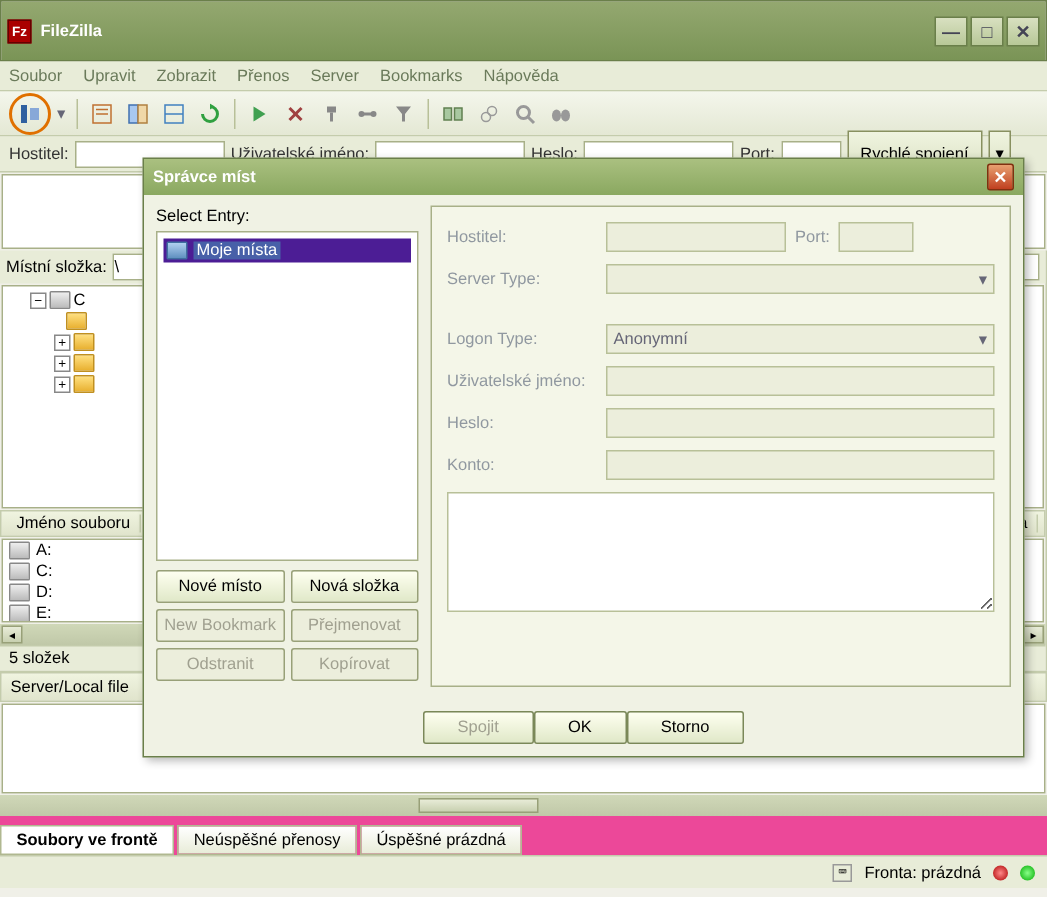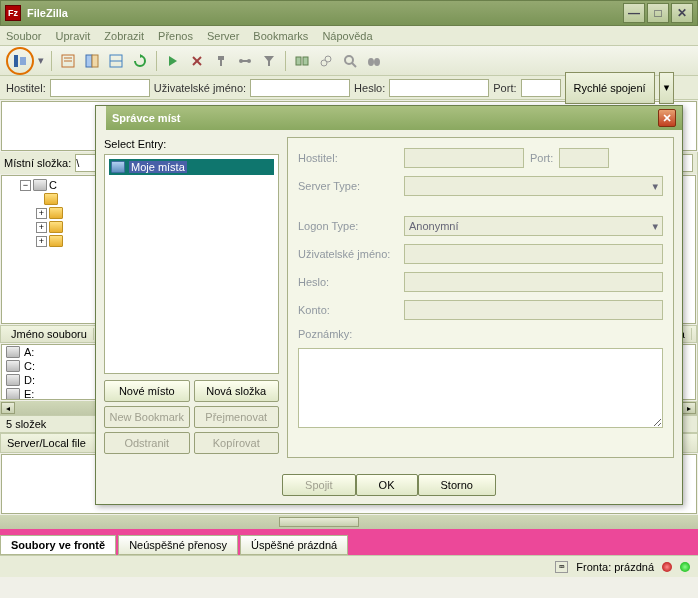--- a/index.html
+++ b/index.html
@@ -1,18 +1,18 @@
 <!DOCTYPE html>
 <html><head>
 <meta charset="utf-8">
 <style>
 * { box-sizing: border-box; margin: 0; padding: 0; font-family: Tahoma, Arial, sans-serif; font-size: 11px; }
 body { background: #f0f0e8; width: 698px; height: 598px; overflow: hidden; position: relative; }
 
-.titlebar { height: 26px; background: linear-gradient(#94a870, #7a9456); display: flex; align-items: center; padding: 0 4px; color: #fff; font-weight: bold; font-size: 13px; border: 1px solid #6a7f4a; }
+.titlebar { height: 41px; background: linear-gradient(#94a870, #7a9456); display: flex; align-items: center; padding: 0 4px; color: #fff; font-weight: bold; font-size: 13px; border: 1px solid #6a7f4a; }
 .titlebar .app-icon { width: 16px; height: 16px; background: #a00; margin-right: 6px; display: flex; align-items: center; justify-content: center; color: #fff; font-size: 9px; font-weight: bold; border: 1px solid #600; }
 .titlebar .title { flex: 1; }
 .winbtns { display: flex; gap: 2px; }
 .winbtn { width: 22px; height: 20px; background: linear-gradient(#d8e0c0, #b8c898); border: 1px solid #6a7f4a; display: flex; align-items: center; justify-content: center; color: #445; font-weight: bold; font-size: 12px; cursor: pointer; }
 
 .menubar { height: 20px; background: #e8ecd8; display: flex; align-items: center; padding: 0 6px; gap: 14px; color: #6a7a5a; border-bottom: 1px solid #c4ccac; }
 .menuitem { cursor: pointer; }
 
 .toolbar { height: 30px; background: linear-gradient(#f4f6ec, #e4e8d4); display: flex; align-items: center; padding: 0 6px; gap: 2px; border-bottom: 1px solid #c4ccac; }
 .tbtn { width: 22px; height: 22px; border: 1px solid transparent; display: flex; align-items: center; justify-content: center; cursor: pointer; border-radius: 2px; }
@@ -54,28 +54,28 @@
 .qtab { padding:3px 10px; border:1px solid #b0b890; background:linear-gradient(#fff,#e8ecd8); cursor:pointer; margin-right:2px; }
 .qtab.active { font-weight:bold; background:#fff; }
 
 .statusbar { height:22px; display:flex; align-items:center; justify-content:flex-end; padding:0 8px; gap:8px; background:#e8ecd8; border-top:1px solid #c4ccac; }
 .led { width:10px; height:10px; border-radius:50%; }
 .led.red { background: radial-gradient(#f88,#a00); }
 .led.green { background: radial-gradient(#8f8,#0a0); }
 
 
 .dialog { position:absolute; left:95px; top:105px; width:588px; height:400px; background:#f0f2e4; border:1px solid #6a7f4a; box-shadow:2px 2px 6px rgba(0,0,0,0.3); display:flex; flex-direction:column; }
-.dtitle { height:24px; background:linear-gradient(#aac080,#8aa860); display:flex; align-items:center; padding:0 6px; color:#fff; font-weight:bold; font-size:12px;margin-left:10px; }
+.dtitle { height:24px; background:linear-gradient(#aac080,#8aa860); display:flex; align-items:center; padding:0 6px; color:#fff; font-weight:bold; font-size:12px; }
 .dtitle .spacer { flex:1; }
 .dclose { width:18px; height:18px; background:linear-gradient(#e8a070,#c04020); border:1px solid #803010; color:#fff; display:flex; align-items:center; justify-content:center; cursor:pointer; font-weight:bold; border-radius:2px; }
 .dbody { flex:1; display:flex; padding:8px; gap:8px; }
 .entrypane { width:175px; display:flex; flex-direction:column; }
 .entrylist { flex:1; background:#fff; border:1px solid #a8b088; padding:4px; margin-bottom:6px; }
 .entryitem { display:flex; align-items:center; gap:4px; padding:2px; }
-.sel { background:#0f766e; }
+.sel { background:#4c1d95; }
 .sel span { background:#4860a8; color:#fff; padding:0 2px; }
 .btnrow { display:flex; gap:4px; margin-bottom:4px; }
 .dbtn { flex:1; padding:4px 2px; border:1px solid #98a078; background:linear-gradient(#fefff0,#e0e8c8); cursor:pointer; text-align:center; border-radius:2px; }
 .dbtn.disabled { color:#a0a090; background:#eceedc; cursor:default; }
 
 .tabpane { flex:1; display:flex; flex-direction:column; }
 .tabs { display:flex; }
 .tab { padding:4px 10px; border:1px solid #a8b088; background:linear-gradient(#f8fae8,#e8ecd8); cursor:pointer; border-bottom:none; border-radius:3px 3px 0 0; margin-right:1px; }
 .tab.active { background:#f4f6e8; font-weight:normal; border-bottom:1px solid #f4f6e8; position:relative; z-index:2; }
 .tabcontent { flex:1; border:1px solid #a8b088; background:#f4f6e8; padding:10px; margin-top:-1px; }
@@ -368,23 +368,20 @@
           <input class="finput" style="flex: 1 1 0%;" disabled="">
         </div>
         <div class="frow">
           <div class="flabel">Heslo:</div>
           <input class="finput" style="flex: 1 1 0%;" disabled="">
         </div>
         <div class="frow">
           <div class="flabel">Konto:</div>
           <input class="finput" style="flex: 1 1 0%;" disabled="">
         </div>
-        <div class="frow" style="align-items:flex-start">
-          <div class="flabel">Poznámky:</div>
-        </div>
         <textarea class="farea" style=""></textarea>
       </div>
     </div>
   </div>
   <div class="dbuttons">
     <button class="mainbtn disabled">Spojit</button>
     <button class="mainbtn">OK</button>
     <button class="mainbtn">Storno</button>
   </div>
 </div>

